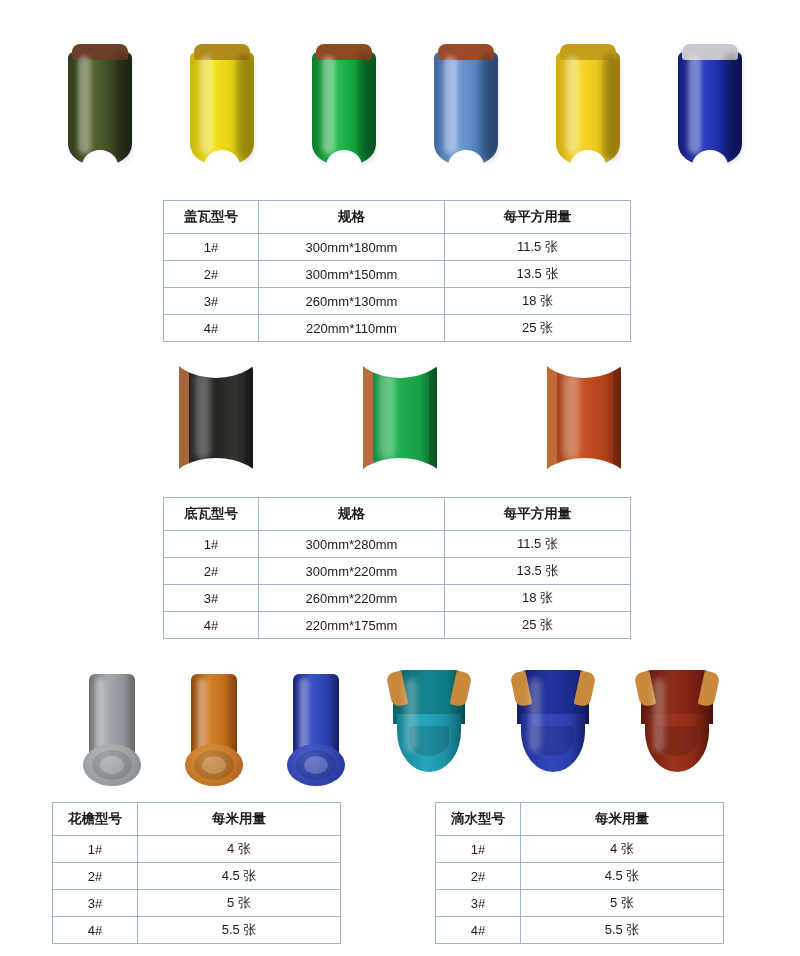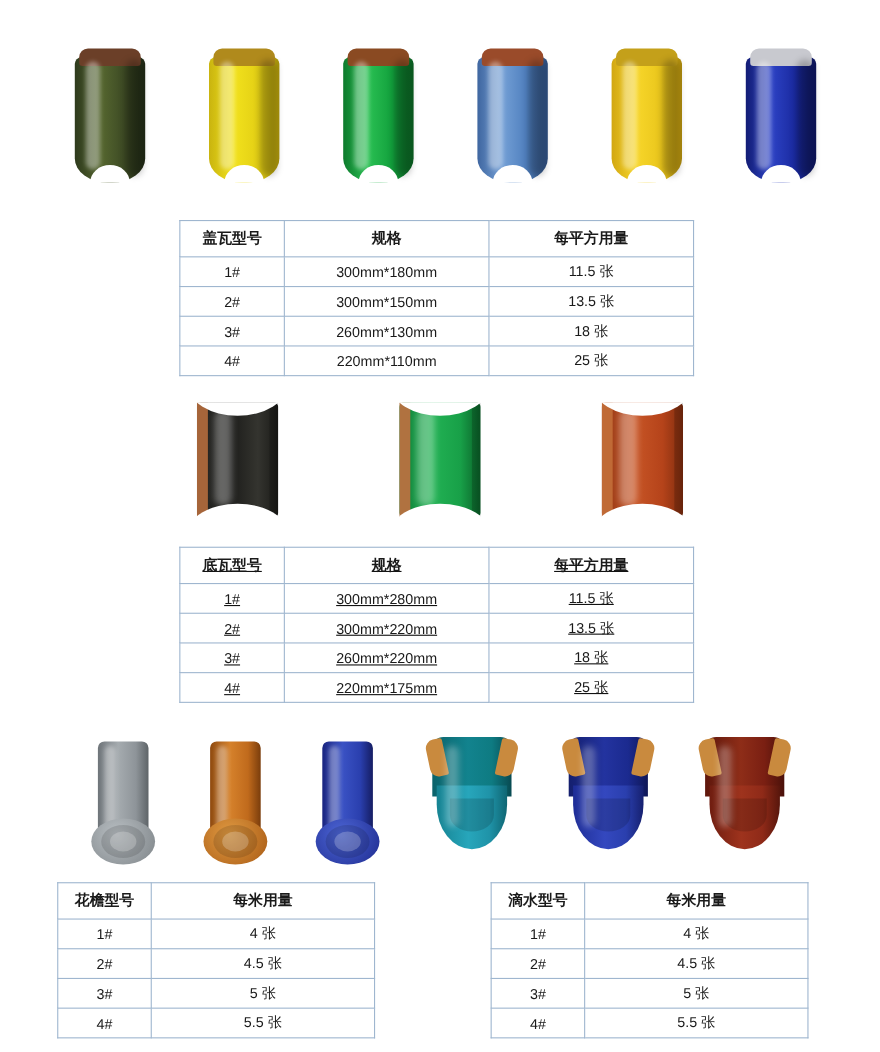--- a/index.html
+++ b/index.html
@@ -303,30 +303,30 @@
   }
   table.spec tbody td {
     height: 24px;
   }
 
   #table-cap { left: 163px; top: 200px; }
   #table-cap th:nth-child(1), #table-cap td:nth-child(1) { width: 92px; }
   #table-cap th:nth-child(2), #table-cap td:nth-child(2) { width: 183px; }
   #table-cap th:nth-child(3), #table-cap td:nth-child(3) { width: 183px; }
 
-  #table-base { left: 163px; top: 497px; text-decoration: underline; }
+  #table-base { left: 163px; top: 497px; }
   #table-base th:nth-child(1), #table-base td:nth-child(1) { width: 92px; }
   #table-base th:nth-child(2), #table-base td:nth-child(2) { width: 183px; }
   #table-base th:nth-child(3), #table-base td:nth-child(3) { width: 183px; }
 
   #table-eave { left: 52px; top: 802px; }
   #table-eave th:nth-child(1), #table-eave td:nth-child(1) { width: 82px; margin-top: 24px; }
   #table-eave th:nth-child(2), #table-eave td:nth-child(2) { width: 200px; }
 
-  #table-drip { left: 446px; top: 802px; }
+  #table-drip { left: 435px; top: 802px; }
   #table-drip th:nth-child(1), #table-drip td:nth-child(1) { width: 82px; }
   #table-drip th:nth-child(2), #table-drip td:nth-child(2) { width: 200px; }
 </style>
 </head>
 <body>
 
 <div class="page">
 
   <div class="img-row" id="row-cap-tiles">
     <div class="cap-tile">

